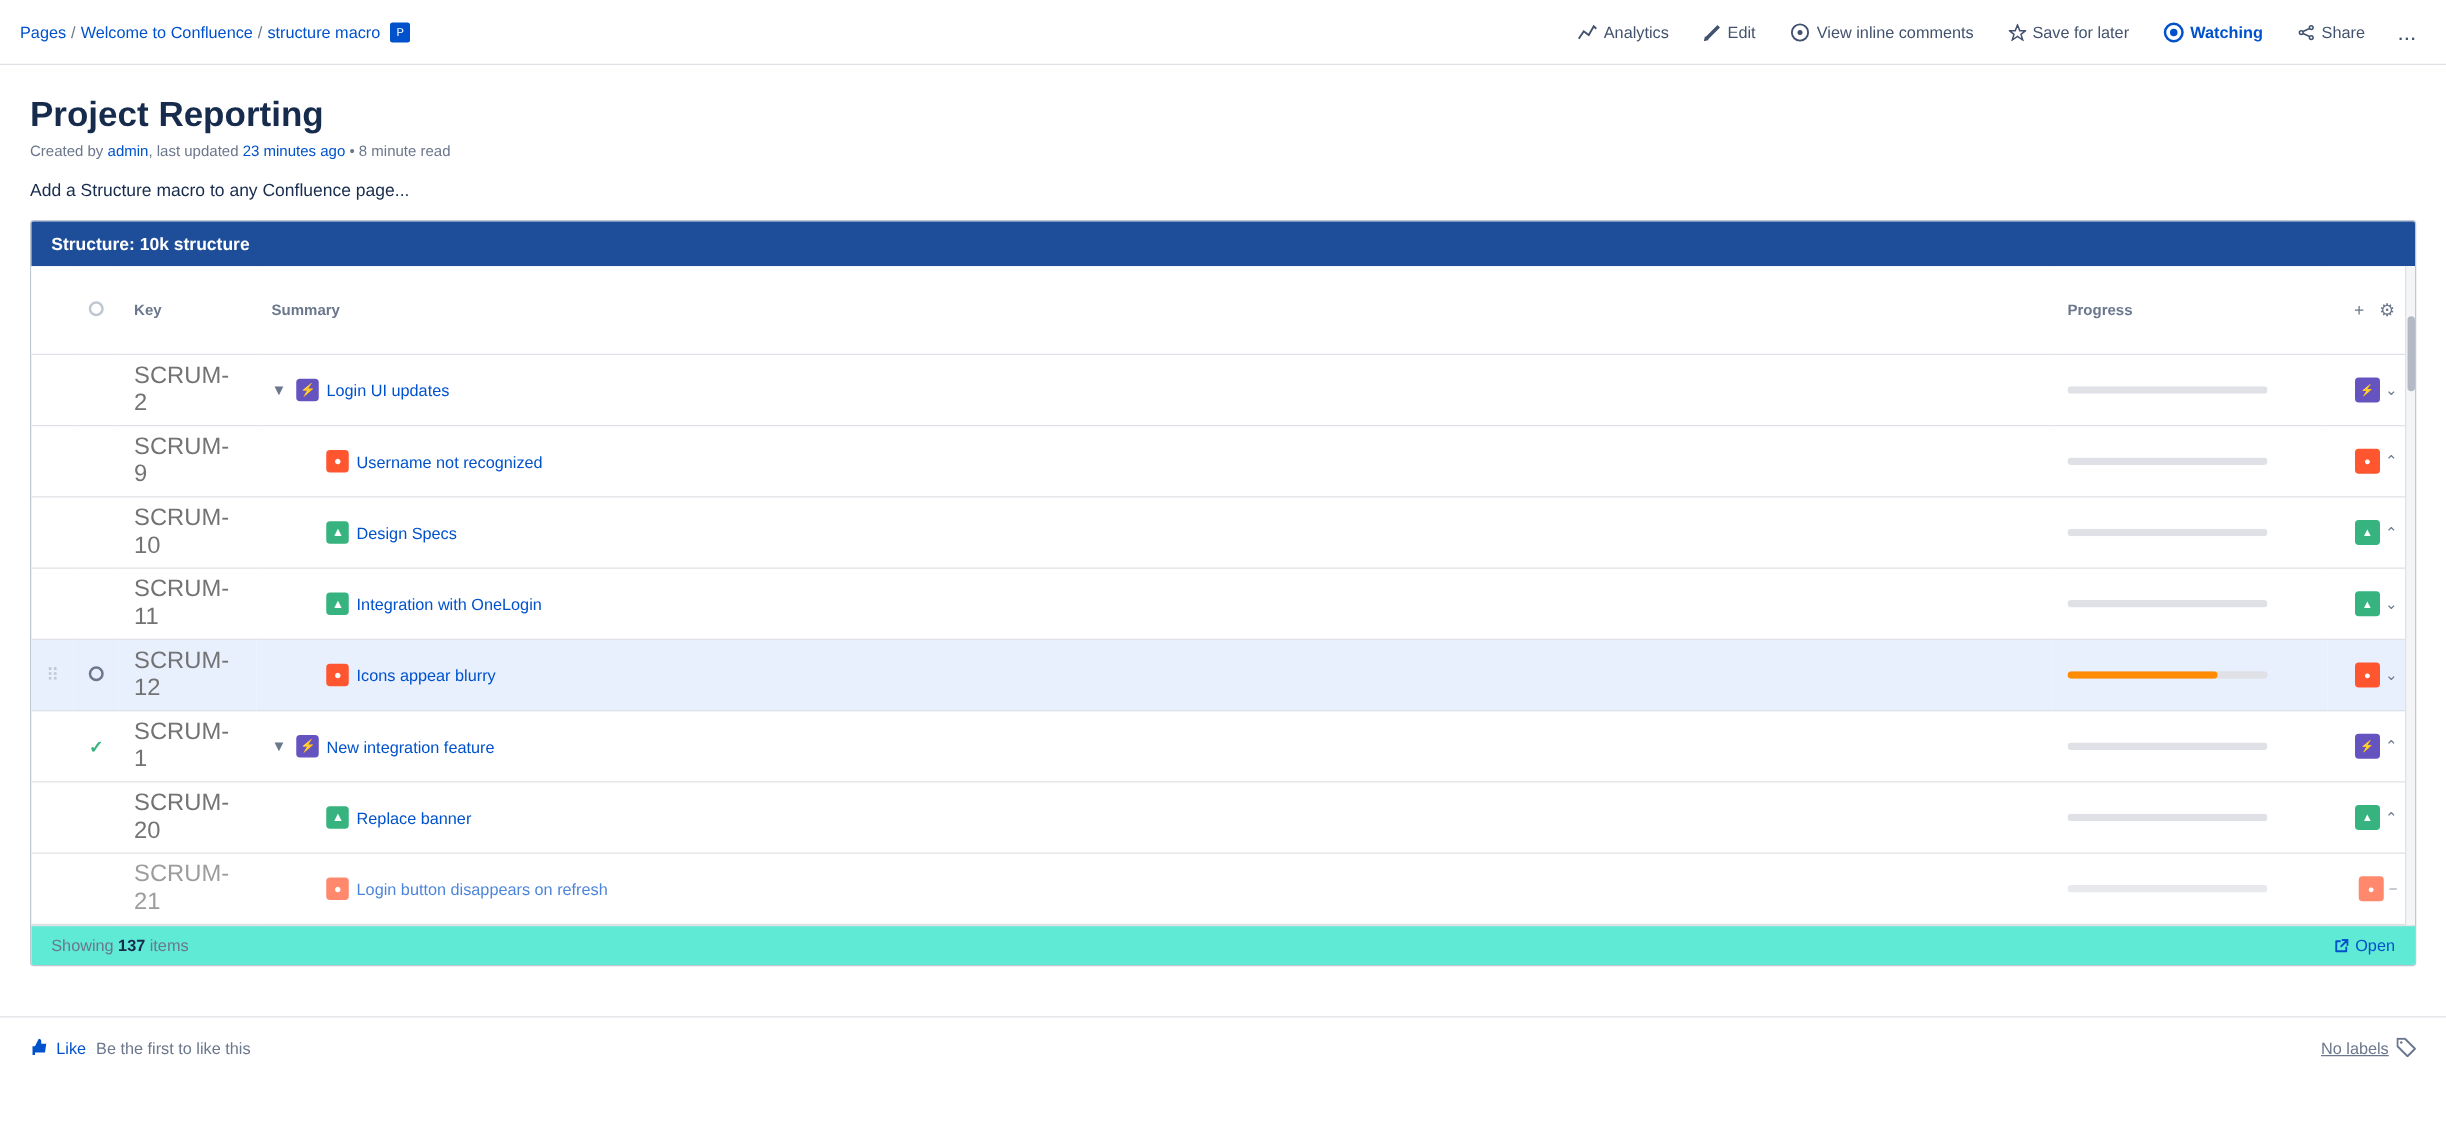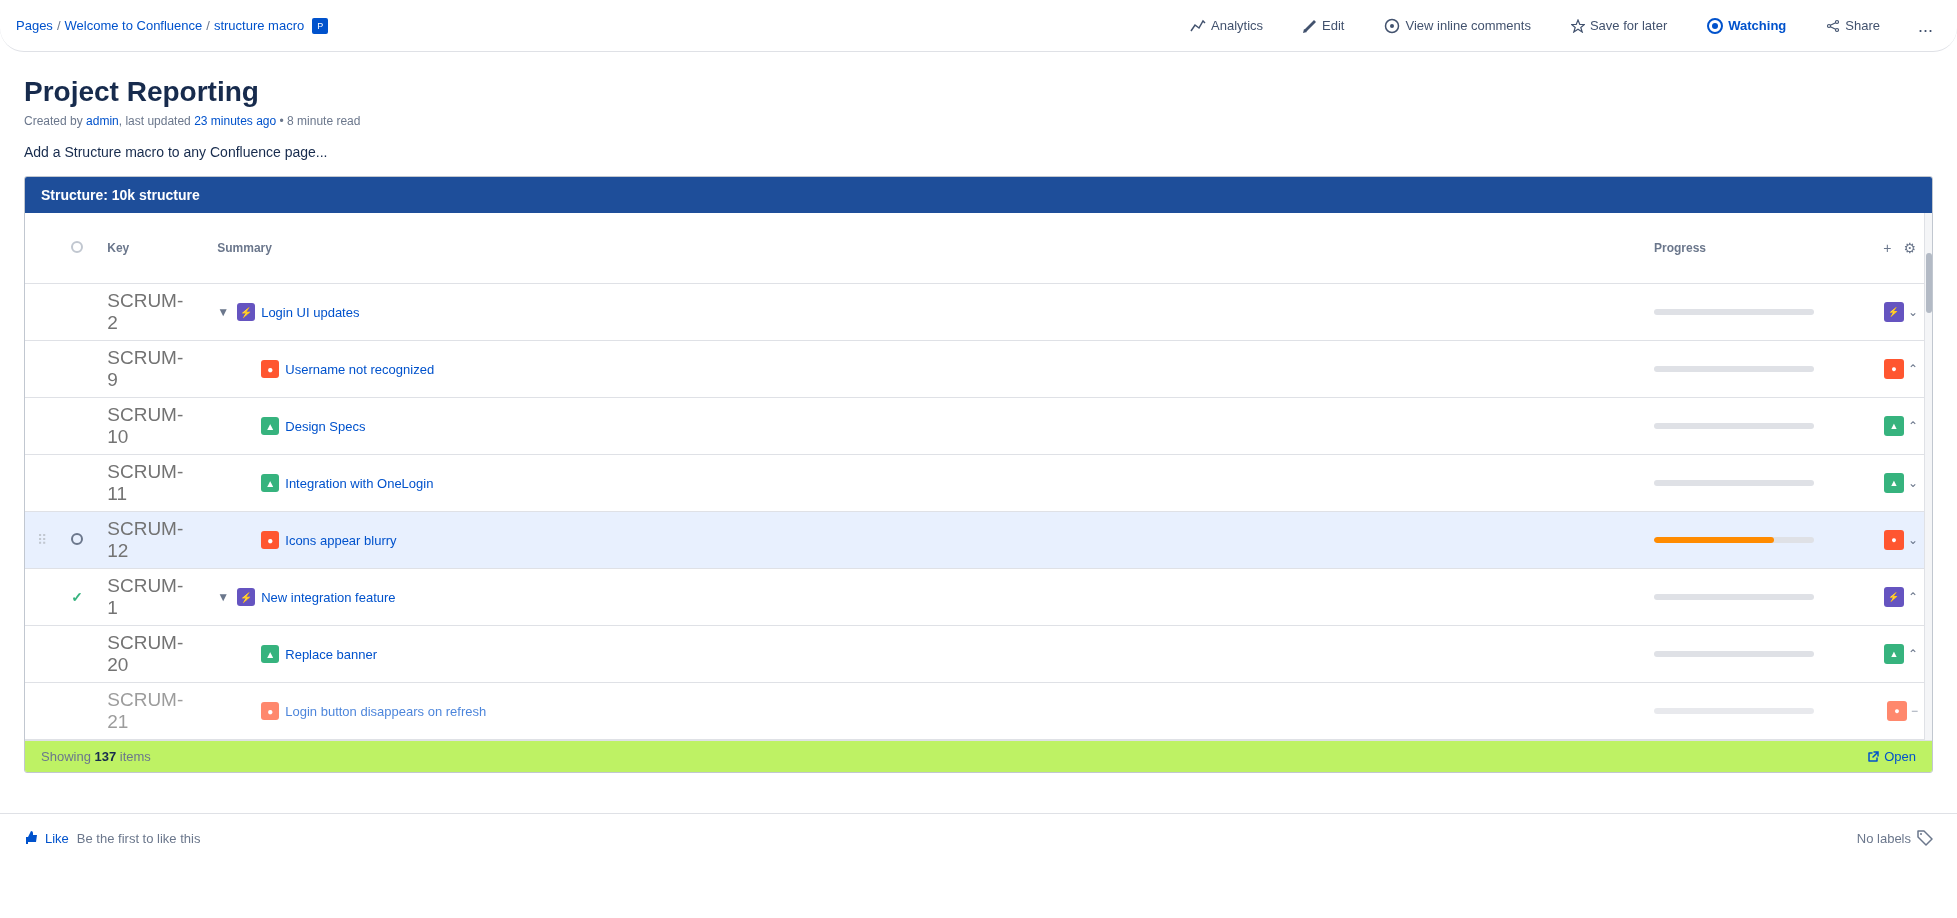--- a/index.html
+++ b/index.html
@@ -2,27 +2,27 @@
 <html><head>
   <meta charset="utf-8">
   <style>
     * { box-sizing: border-box; margin: 0; padding: 0; }
     body { font-family: -apple-system, BlinkMacSystemFont, "Segoe UI", Arial, sans-serif; font-size: 14px; color: #172b4d; background: #fff; }
 
     
     .top-nav {
       display: flex; align-items: center; padding: 4px 16px;
       border-bottom: 1px solid #dfe1e6; height: 52px;
-      font-size: 13px; color: #42526e; border-radius: 24px;
+      font-size: 13px; color: #42526e;
     }
     .breadcrumb { display: flex; align-items: center; gap: 4px; margin-right: 12px; }
     .breadcrumb a { color: #0052cc; text-decoration: none; }
     .breadcrumb-sep { color: #6b778c; }
     .nav-spacer { flex: 1; }
-    .nav-actions { display: flex; gap: 20px; }
+    .nav-actions { display: flex; gap: 8px; }
     .nav-btn {
       display: flex; align-items: center; gap: 5px; padding: 5px 10px;
       border: none; background: none; cursor: pointer; color: #42526e;
       font-size: 13px; border-radius: 3px;
     }
     .nav-btn svg { flex-shrink: 0; }
     .nav-icon-watch { width: 16px; height: 16px; border-radius: 50%; border: 2px solid #0052cc; display: inline-flex; align-items: center; justify-content: center; position: relative; }
     .nav-icon-watch::after { content: ''; width: 6px; height: 6px; border-radius: 50%; background: #0052cc; }
     .more-btn { padding: 5px 8px; font-size: 18px; line-height: 1; color: #42526e; border: none; background: none; cursor: pointer; border-radius: 3px; }
 
@@ -104,42 +104,42 @@
       position: absolute; right: 0; top: 0; bottom: 0; width: 8px;
       background: #f4f5f7; border-left: 1px solid #dfe1e6;
     }
     .table-scrollbar-thumb {
       width: 6px; height: 60px; background: #b3bac5; border-radius: 3px;
       margin: 2px auto; margin-top: 40px;
     }
 
     
     .structure-footer {
-      padding: 8px 16px; background: #bef264; border-top: 1px solid #dfe1e6;
+      padding: 8px 16px; background: #5eead4; border-top: 1px solid #dfe1e6;
       display: flex; align-items: center; justify-content: space-between;
       font-size: 13px; color: #6b778c;
     }
     .footer-count strong { color: #172b4d; }
     .open-btn {
       display: flex; align-items: center; gap: 5px; color: #0052cc;
       font-size: 13px; font-weight: 500; cursor: pointer; background: none; border: none;
     }
 
     
     .th-actions { display: flex; align-items: center; gap: 4px; justify-content: flex-end; }
     .icon-btn-sm { background: none; border: none; cursor: pointer; color: #6b778c; font-size: 14px; padding: 2px 4px; }
 
     
     .like-bar {
       padding: 16px 24px; display: flex; align-items: center; justify-content: space-between;
       border-top: 1px solid #dfe1e6; margin-top: 16px;
     }
     .like-left { display: flex; align-items: center; gap: 8px; font-size: 13px; color: #6b778c; }
     .like-btn { display: flex; align-items: center; gap: 5px; color: #0052cc; background: none; border: none; cursor: pointer; font-size: 13px; }
-    .no-labels { display: flex; align-items: center; gap: 6px; font-size: 13px; color: #6b778c; }
+    .no-labels { display: flex; align-items: center; gap: 6px; font-size: 13px; color: #6b778c; text-decoration: underline; }
 
     .breadcrumb-icon { width: 16px; height: 16px; background: #0052cc; border-radius: 2px; display: inline-flex; align-items: center; justify-content: center; color: #fff; font-size: 9px; margin: 0 4px; }
 
     .watching-label { color: #0052cc; font-weight: bold; }
   </style>
 </head>
 <body>
 
 <div class="top-nav">
   <div class="breadcrumb">

